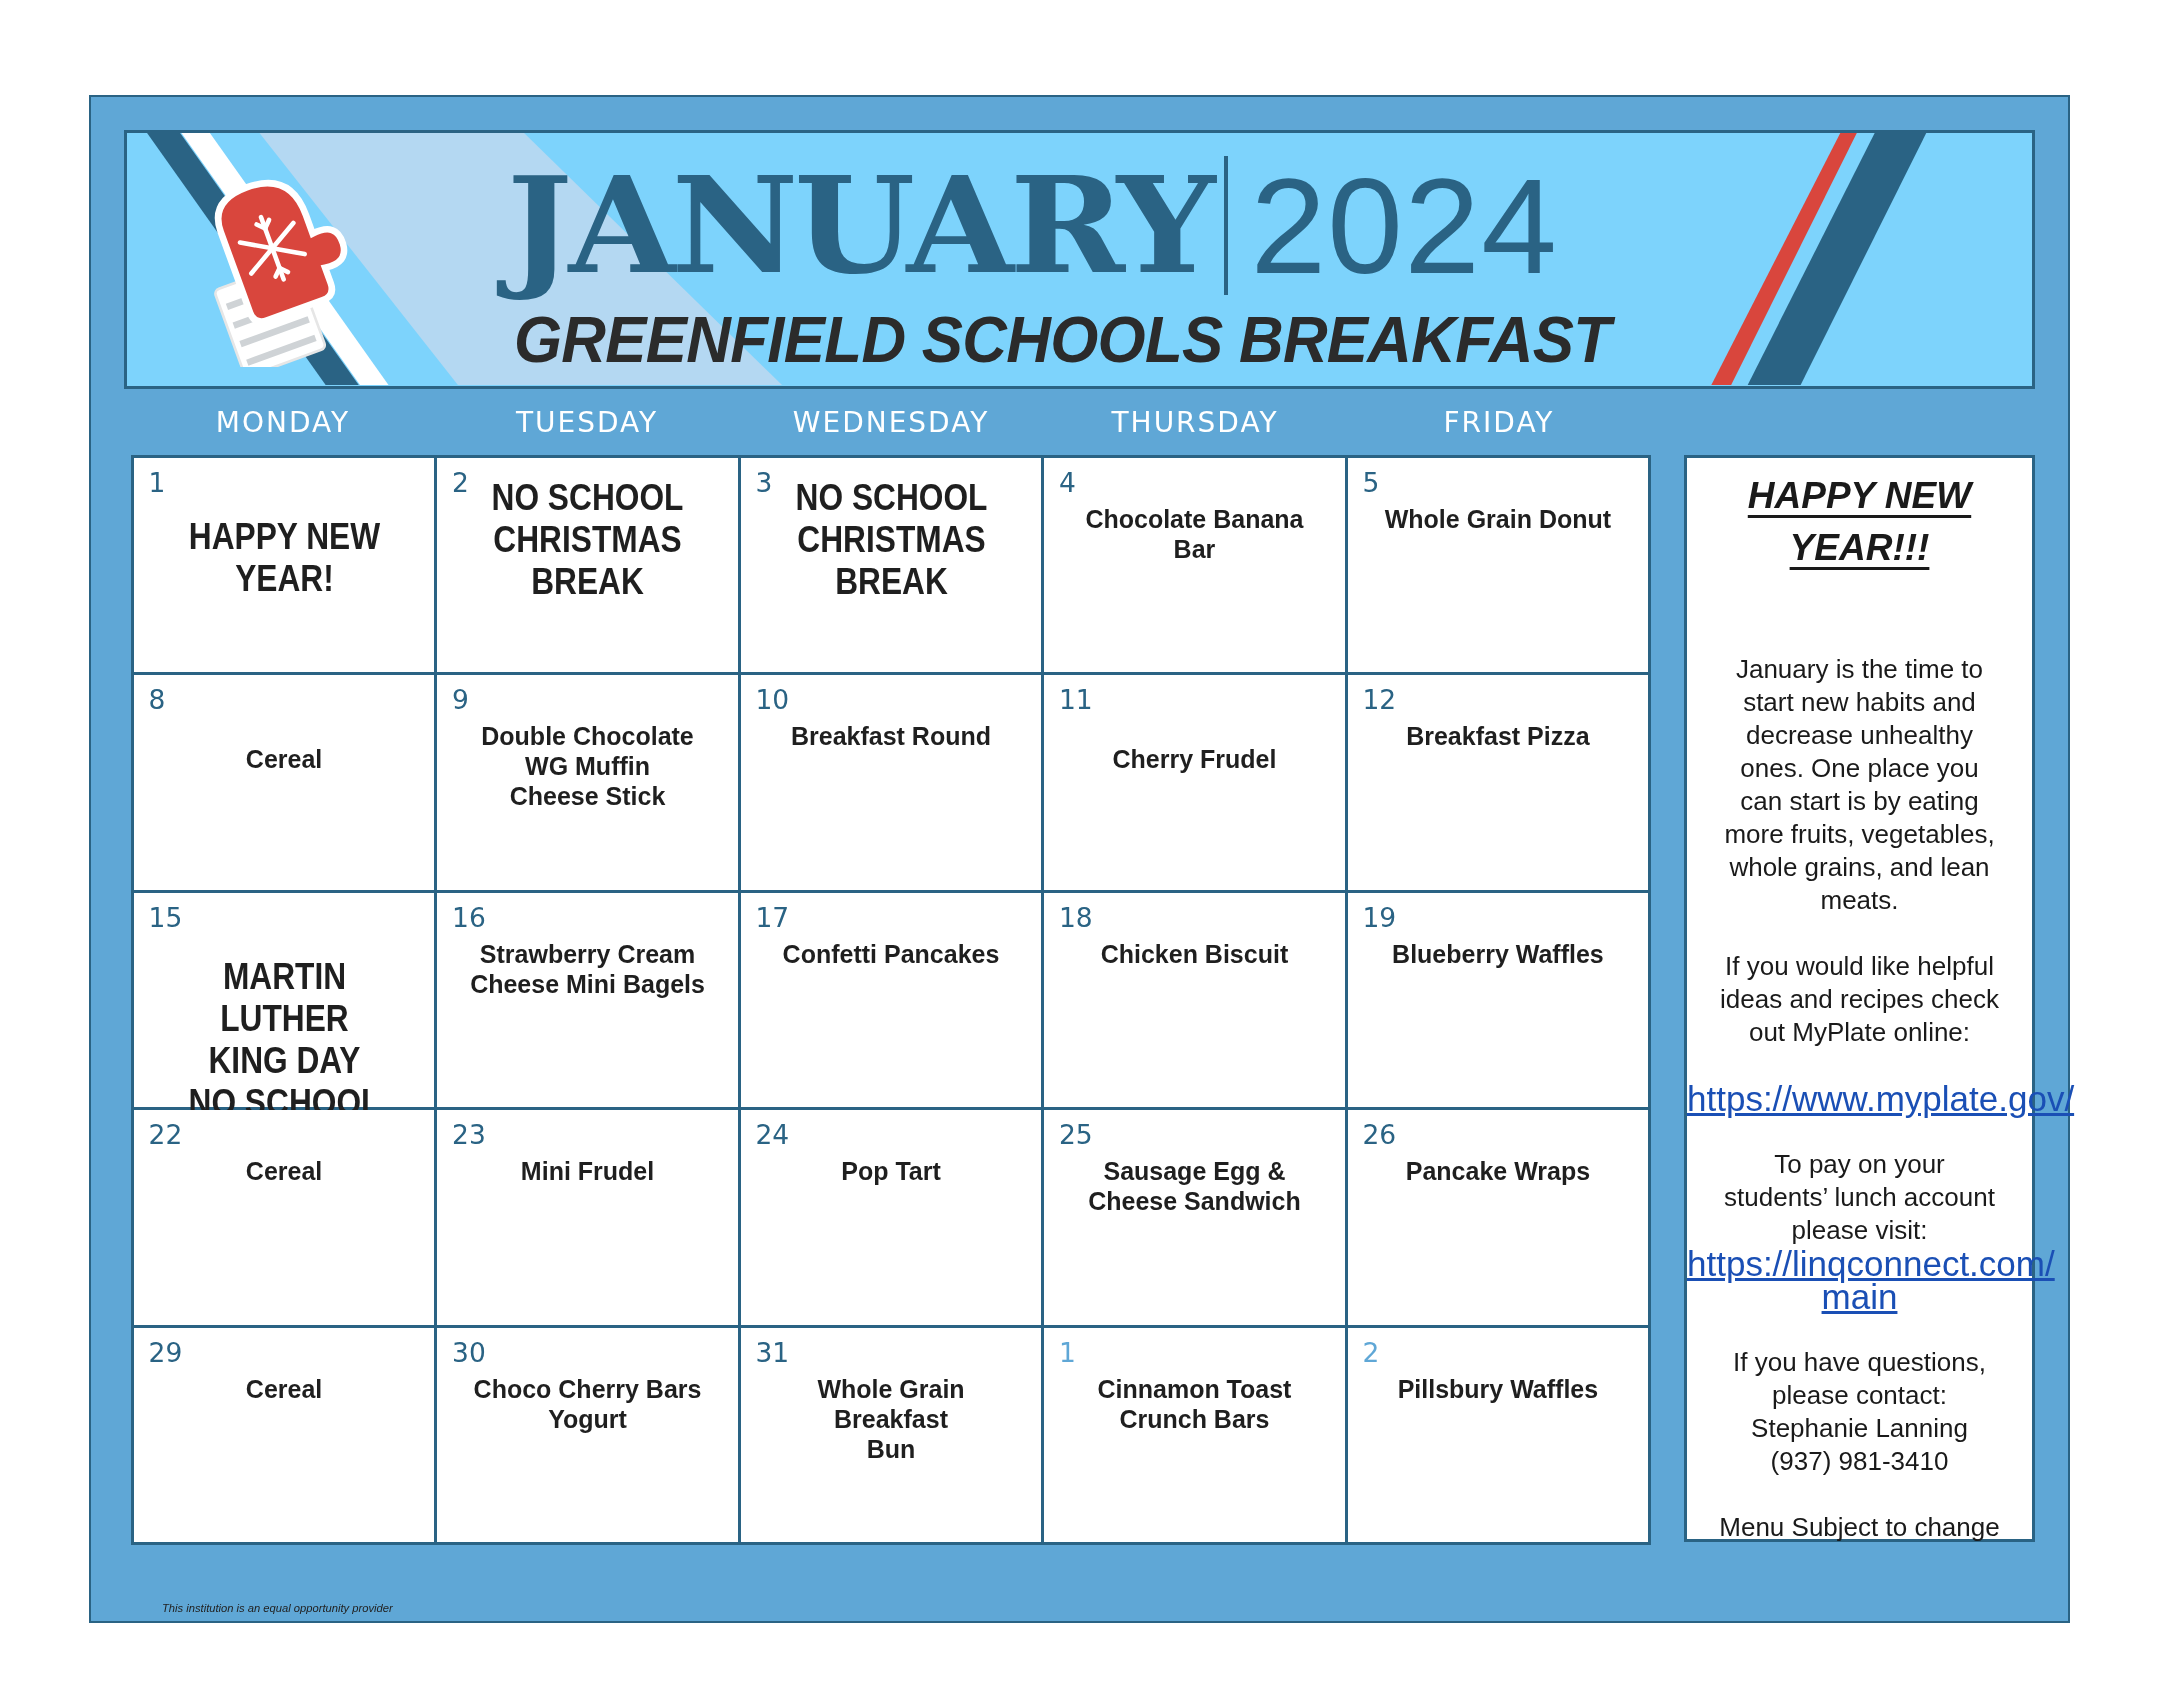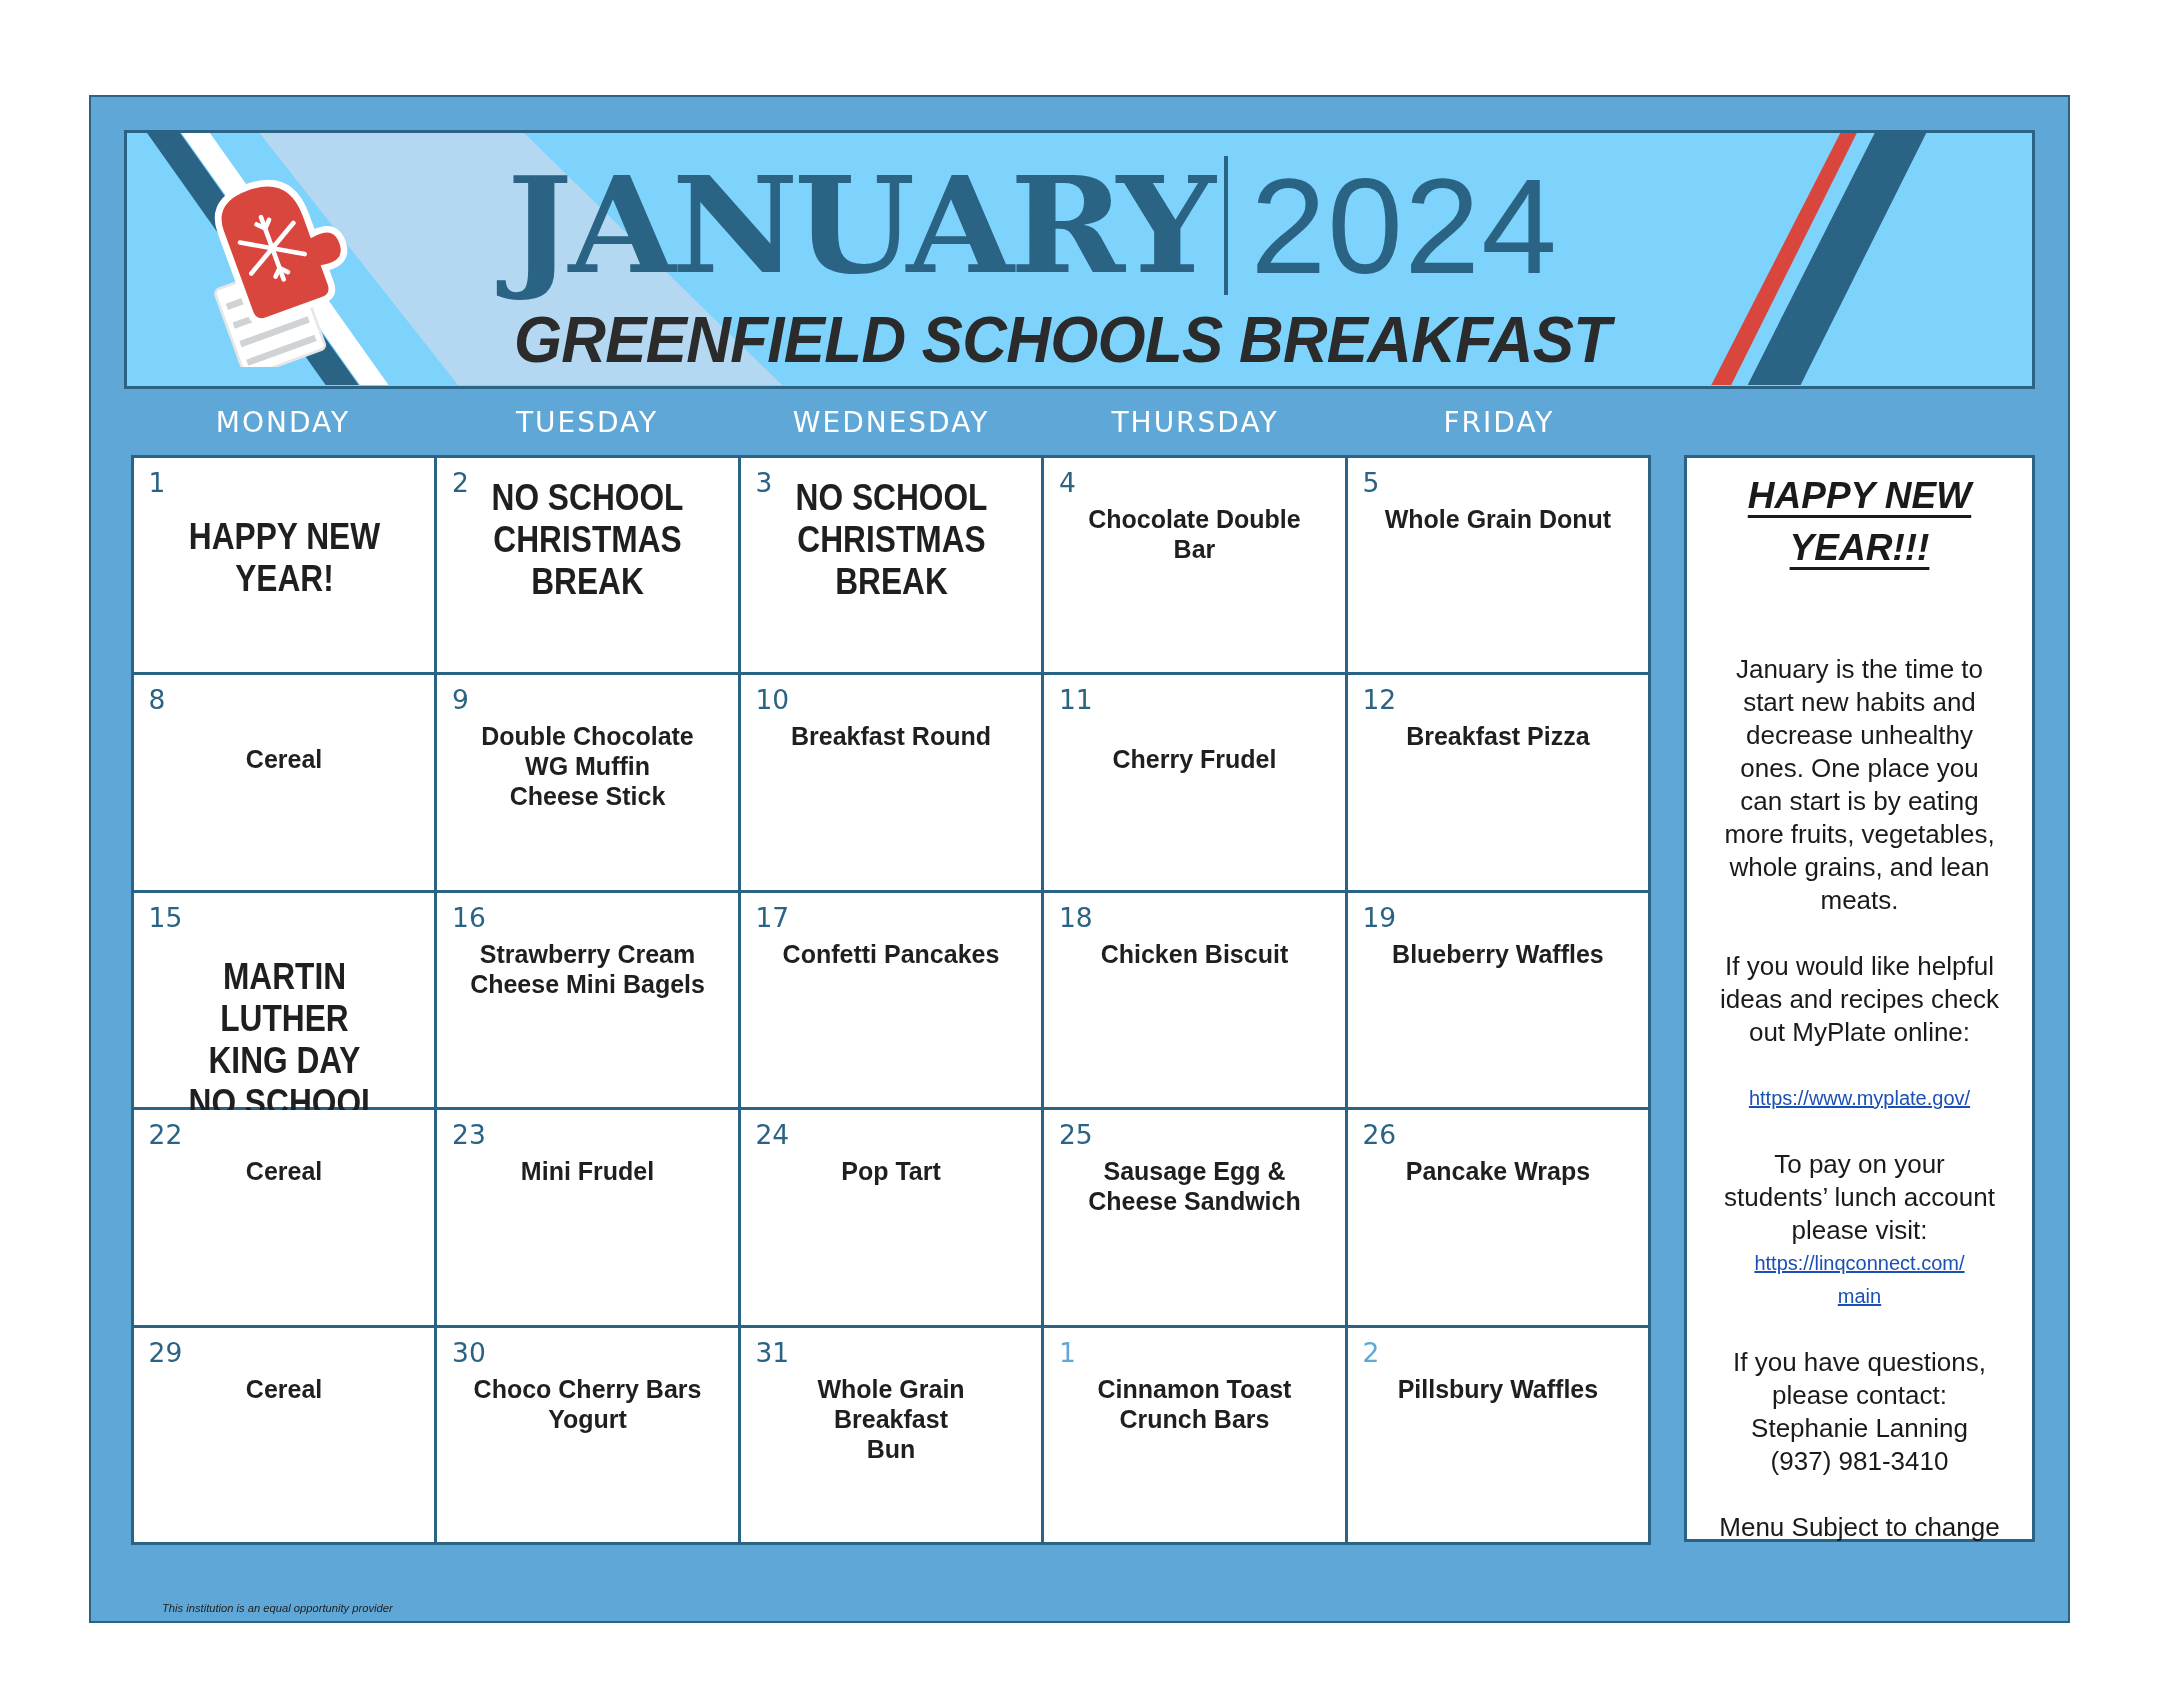--- a/index.html
+++ b/index.html
@@ -18,21 +18,21 @@
   .cell{background:#ffffff;position:relative;text-align:center;}
   .cell .num{position:absolute;left:14.6px;top:12px;font-family:"DejaVu Sans",sans-serif;font-size:26.5px;color:#2a6384;line-height:1;}
   .cell .num.next{color:#5fa7d6;}
   .cell .menu{position:absolute;left:6.6px;right:6.6px;top:46px;font-family:"Liberation Sans",sans-serif;font-weight:bold;font-size:25px;color:#1f1f1f;line-height:30px;white-space:pre-line;}
   .cell .menu.big{font-size:36px;line-height:42px;top:18.5px;transform:scaleX(0.88);}
   .cell .menu.mid{top:69px;}
   .sidebar{position:absolute;left:1684px;top:455px;width:351px;height:1087px;background:#ffffff;border:3.3px solid #2a6384;box-sizing:border-box;text-align:center;color:#1a1a1a;}
   .sb-head{margin-top:12px;font-family:"Liberation Sans",sans-serif;font-weight:bold;font-style:italic;font-size:37px;line-height:52px;}
   .sb-head span{text-decoration:underline;text-decoration-thickness:2.6px;text-underline-offset:6.6px;}
   .sb-text{font-family:"Liberation Sans",sans-serif;font-size:26px;line-height:33px;padding:0 12px;white-space:pre-line;}
-  .sb-link{color:#1a4fb5;text-decoration:underline;font-family:"Liberation Sans",sans-serif;font-size:20px;line-height:33px;display:block;}
+  .sb-link{color:#1a4fb5;text-decoration:underline;font-family:"Liberation Sans",sans-serif;font-size:35px;line-height:33px;display:block;}
   .footer{position:absolute;left:114px;top:1602px;font-family:"Liberation Sans",sans-serif;font-style:italic;font-size:11.2px;color:#222;margin-left:48px;}
 </style>
 </head>
 <body>
 
 <div class="frame"></div>
 
 <div class="banner">
   <svg class="deco" width="1904" height="252" viewBox="0 0 2878 381">
 
@@ -94,21 +94,21 @@
 BREAK</div>
     </div>
     <div class="cell">
       <div class="num">3</div>
       <div class="menu big">NO SCHOOL
 CHRISTMAS
 BREAK</div>
     </div>
     <div class="cell">
       <div class="num">4</div>
-      <div class="menu">Chocolate Double
+      <div class="menu">Chocolate Banana
 Bar</div>
     </div>
     <div class="cell">
       <div class="num">5</div>
       <div class="menu">Whole Grain Donut</div>
     </div>
     <div class="cell">
       <div class="num">8</div>
       <div class="menu mid">Cereal</div>
     </div>

